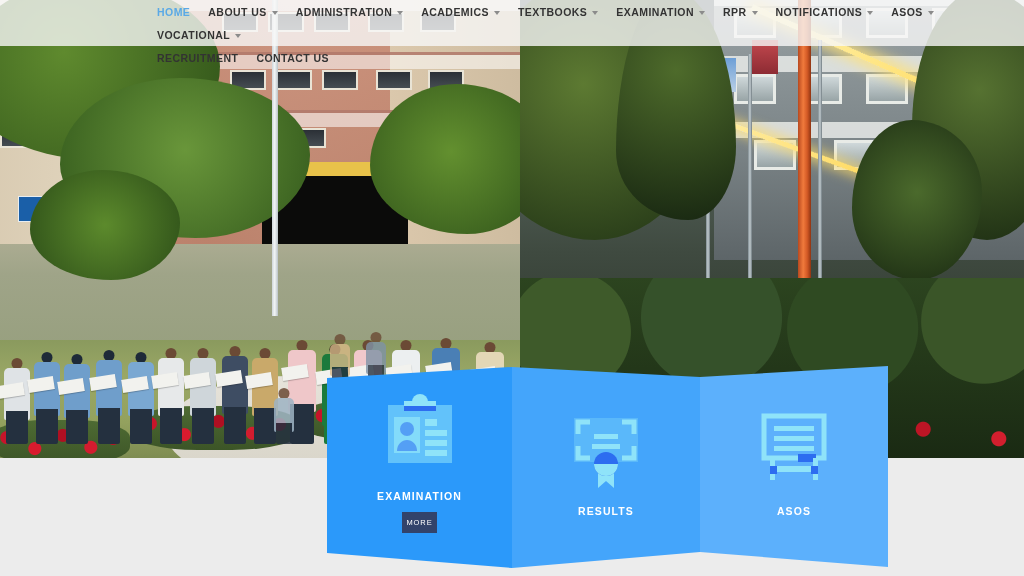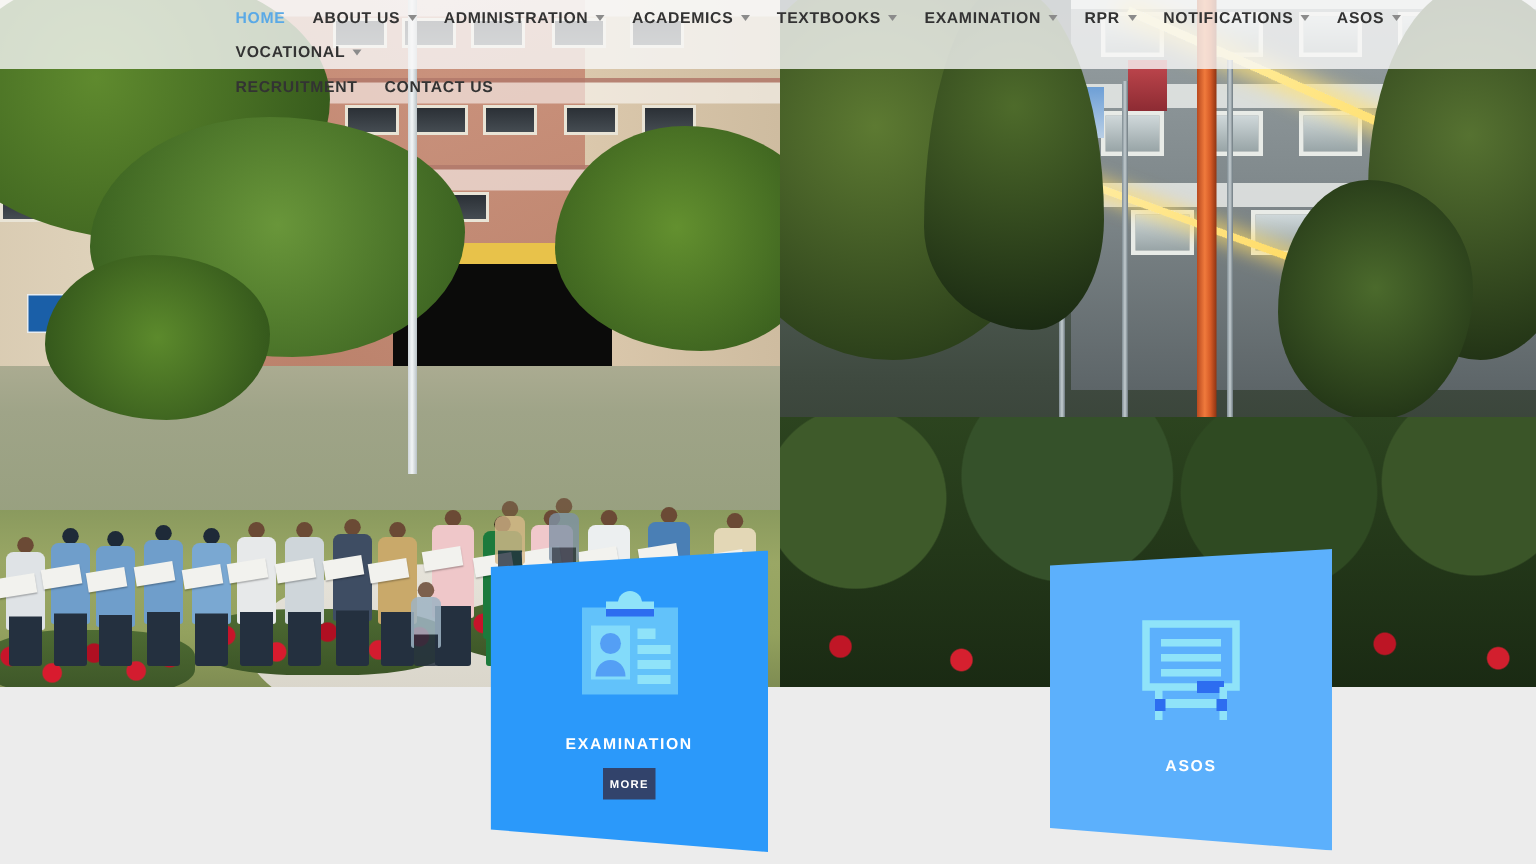--- a/index.html
+++ b/index.html
@@ -166,21 +166,21 @@
     position:relative; width:100%; height:100%;
     display:flex; flex-direction:column; align-items:center; justify-content:center;
     padding-bottom:6px;
   }
   .panel-label {
     color:#fff; font-size:10.5px; font-weight:700; letter-spacing:1.1px;
     margin-top:13px; text-align:center; white-space:nowrap;
   }
   .more-btn {
     margin-top:10px; background:#32436b; color:#fff;
-    font-size:7.5px; font-weight:700; letter-spacing:.9px;
+    font-size:7.5px; font-weight:400; letter-spacing:.9px;
     padding:6px 4px; border:none; cursor:pointer;
   }
   .icon-wrap { width:92px; height:84px; position:relative; }
   .icon-wrap svg { width:100%; height:100%; display:block; }
 
   #baseline { position:absolute; left:0; top:458px; width:1024px; height:118px; background:#ececec; z-index:5; }
 </style>
 </head>
 <body>
 
@@ -405,20 +405,39 @@
       <rect x="51" y="26" width="12" height="7" fill="#8fe3f9"></rect>
       <rect x="51" y="37" width="22" height="6" fill="#8fe3f9"></rect>
       <rect x="51" y="47" width="22" height="6" fill="#8fe3f9"></rect>
       <rect x="51" y="57" width="22" height="6" fill="#8fe3f9"></rect>
     </svg>
         </div>
         <div class="panel-label">EXAMINATION</div>
         <button class="more-btn" style="background: rgb(50, 67, 107);">MORE</button>
       </div>
     </div>
+    <div class="panel" style="left: 512px; width: 188px; background: rgb(68, 165, 251); clip-path: polygon(0px 5.42986%, 100% 9.95475%, 100% 89.1403%, 0px 96.3801%);">
+      <div class="inner">
+        <div class="icon-wrap">
+    <svg viewBox="0 0 92 84">
+      <rect x="14" y="10" width="64" height="44" fill="#8fe3f9" opacity=".30"></rect>
+      <path d="M30 14 h-12 v12" stroke="#8fe3f9" stroke-width="5" fill="none"></path>
+      <path d="M62 14 h12 v12" stroke="#8fe3f9" stroke-width="5" fill="none"></path>
+      <path d="M30 50 h-12 v-12" stroke="#8fe3f9" stroke-width="5" fill="none"></path>
+      <path d="M62 50 h12 v-12" stroke="#8fe3f9" stroke-width="5" fill="none"></path>
+      <rect x="34" y="26" width="24" height="5" fill="#8fe3f9"></rect>
+      <rect x="32" y="36" width="28" height="5" fill="#8fe3f9"></rect>
+      <path d="M38 62 h16 v18 l-8-7 -8 7 z" fill="#8fe3f9"></path>
+      <circle cx="46" cy="56" r="12" fill="#2d6df0"></circle>
+      <path d="M34 56 a12 12 0 0 0 24 0 z" fill="#8fe3f9"></path>
+    </svg>
+        </div>
+        <div class="panel-label">RESULTS</div>
+      </div>
+    </div>
     <div class="panel" style="left: 700px; width: 188px; background: rgb(92, 176, 252); clip-path: polygon(0px 9.95475%, 100% 4.97738%, 100% 95.9276%, 0px 89.1403%);">
       <div class="inner">
         <div class="icon-wrap">
     <svg viewBox="0 0 92 84">
       <rect x="16" y="8" width="60" height="42" fill="none" stroke="#8fe3f9" stroke-width="5"></rect>
       <rect x="26" y="18" width="40" height="5" fill="#8fe3f9"></rect>
       <rect x="26" y="28" width="40" height="5" fill="#8fe3f9"></rect>
       <rect x="26" y="38" width="40" height="5" fill="#8fe3f9"></rect>
       <rect x="50" y="46" width="18" height="8" fill="#2d6df0"></rect>
       <rect x="22" y="50" width="5" height="22" fill="#8fe3f9"></rect>

